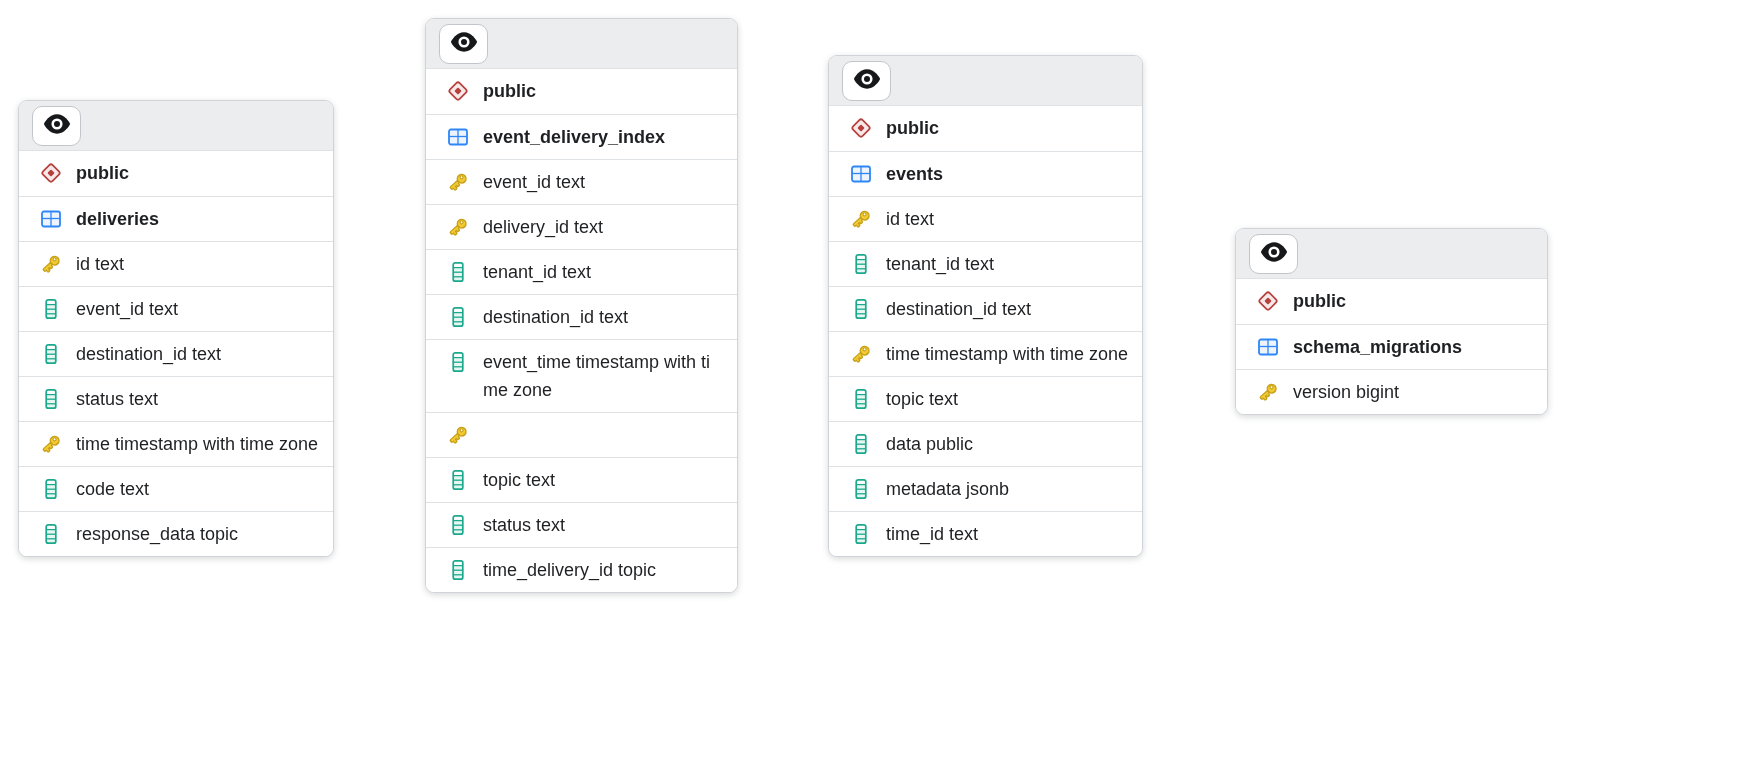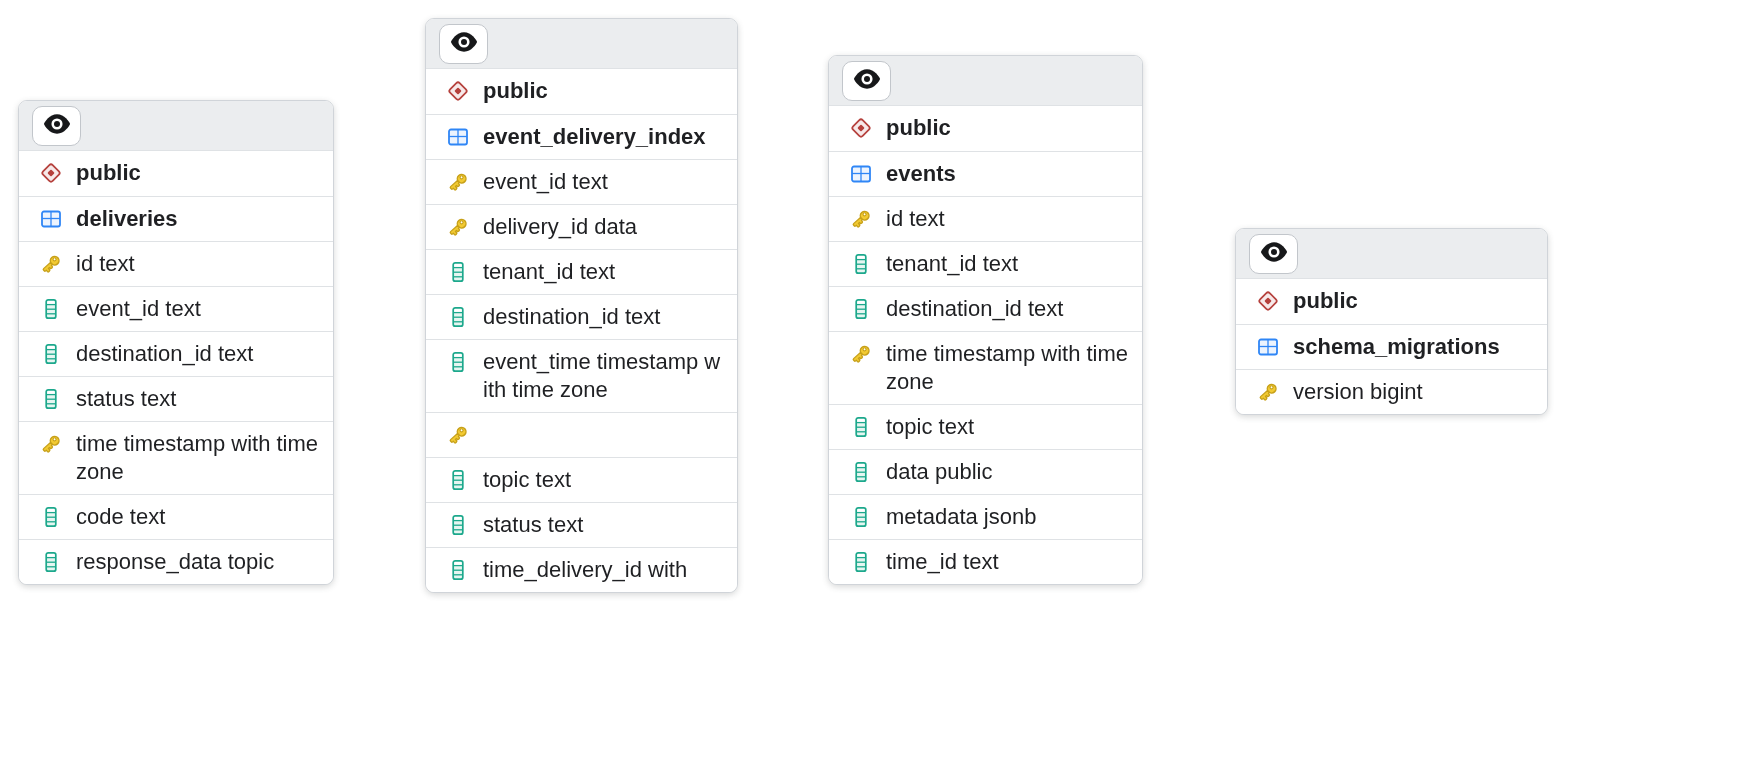--- a/index.html
+++ b/index.html
@@ -37,21 +37,21 @@
     min-height:45px;box-sizing:border-box;
     background:#ffffff;
   }
   .row:last-child{border-radius:0 0 8px 8px;}
   .row .icon{
     width:24px;height:24px;flex:0 0 24px;
     margin-right:13px;margin-top:2px;
     display:inline-flex;align-items:center;justify-content:center;
   }
   .row .label{
-    font-size:22px;line-height:28px;
+    font-size:18px;line-height:28px;
     word-break:break-all;
     color:var(--text,#1f2023);
   }
   .row.bold .label{font-weight:700;word-break:normal;}
 </style>
 </head>
 <body>
 
 <div class="canvas" id="canvas">
   <section class="table-card" style="left: 18px; top: 100px; width: 316px;">
@@ -225,21 +225,21 @@
         <div class="row">
           <span class="icon">
             <svg viewBox="0 0 24 24" width="24" height="24">
               <g transform="rotate(-42 12 12)">
                 <path d="M13.4 10.5H3.4a1 1 0 0 0-1 1v1a1 1 0 0 0 1 1h.9v1.8a.9.9 0 0 0 .9.9h1a.9.9 0 0 0 .9-.9v-1.8h1.5v1.1a.9.9 0 0 0 .9.9h.9a.9.9 0 0 0 .9-.9v-1.1h1.1z" fill="#f2ca32" stroke="#c7a018" stroke-width="1.3" stroke-linejoin="round"></path>
                 <circle cx="16.9" cy="12" r="4.3" fill="#f2ca32" stroke="#c7a018" stroke-width="1.5"></circle>
                 <circle cx="17.8" cy="10.9" r="1.5" fill="#fffdf2" stroke="#c7a018" stroke-width="1.1"></circle>
               </g>
             </svg>
           </span>
-          <span class="label">delivery_id data</span>
+          <span class="label">delivery_id text</span>
         </div>
         <div class="row">
           <span class="icon">
             <svg viewBox="0 0 24 24" width="24" height="24">
               <rect x="7.2" y="2.8" width="9.6" height="18.4" rx="2" fill="#ffffff"></rect>
               <rect x="7.2" y="7.6" width="9.6" height="13.6" fill="#e6f6f1"></rect>
               <line x1="7.2" y1="7.6" x2="16.8" y2="7.6" stroke="#1ca88c" stroke-width="1.3"></line>
               <line x1="7.2" y1="12.2" x2="16.8" y2="12.2" stroke="#1ca88c" stroke-width="1.3"></line>
               <line x1="7.2" y1="16.8" x2="16.8" y2="16.8" stroke="#1ca88c" stroke-width="1.3"></line>
               <rect x="7.2" y="2.8" width="9.6" height="18.4" rx="2" fill="none" stroke="#1ca88c" stroke-width="1.7"></rect>
@@ -314,21 +314,21 @@
           <span class="icon">
             <svg viewBox="0 0 24 24" width="24" height="24">
               <rect x="7.2" y="2.8" width="9.6" height="18.4" rx="2" fill="#ffffff"></rect>
               <rect x="7.2" y="7.6" width="9.6" height="13.6" fill="#e6f6f1"></rect>
               <line x1="7.2" y1="7.6" x2="16.8" y2="7.6" stroke="#1ca88c" stroke-width="1.3"></line>
               <line x1="7.2" y1="12.2" x2="16.8" y2="12.2" stroke="#1ca88c" stroke-width="1.3"></line>
               <line x1="7.2" y1="16.8" x2="16.8" y2="16.8" stroke="#1ca88c" stroke-width="1.3"></line>
               <rect x="7.2" y="2.8" width="9.6" height="18.4" rx="2" fill="none" stroke="#1ca88c" stroke-width="1.7"></rect>
             </svg>
           </span>
-          <span class="label">time_delivery_id with</span>
+          <span class="label">time_delivery_id topic</span>
         </div>
       </div>
   </section>
 
   <section class="table-card" style="left: 828px; top: 55px; width: 315px;">
     <header class="card-header">
       <button class="eye-btn">
         <span class="icon"><svg viewBox="0 0 28 22" width="30" height="24">
               <path d="M14 2C7 2 2.6 9 1.8 11 2.6 13 7 20 14 20s11.4-7 12.2-9C25.4 9 21 2 14 2Z" fill="#17181a"></path>
               <circle cx="14" cy="11" r="5.2" fill="#ffffff"></circle>

